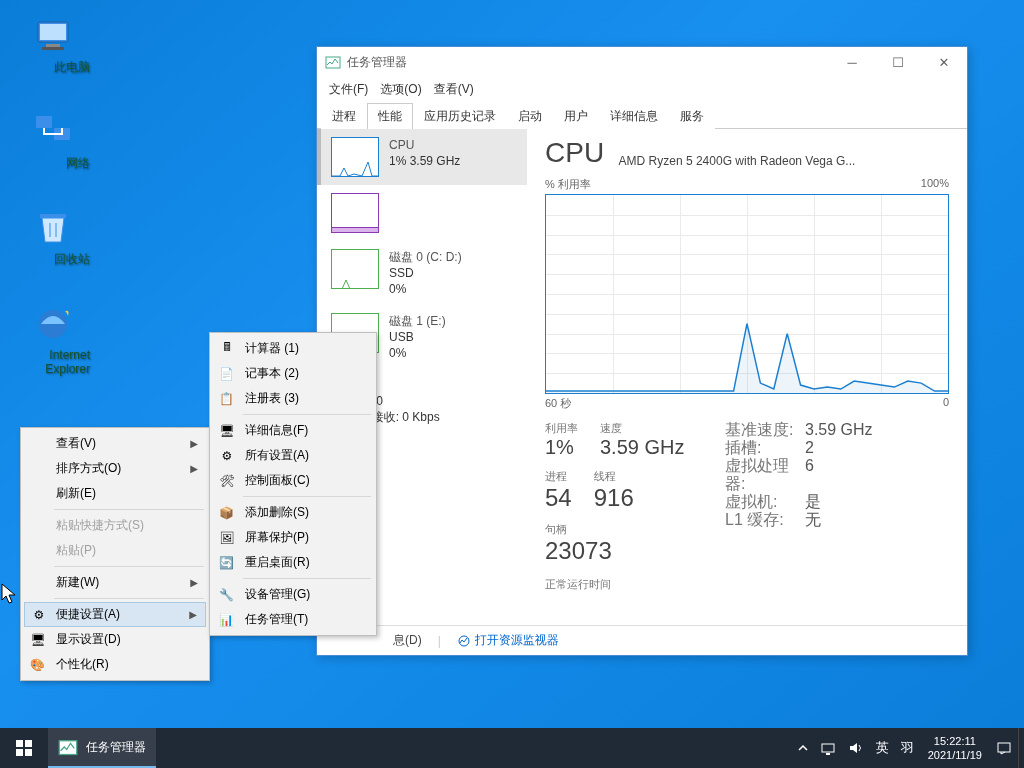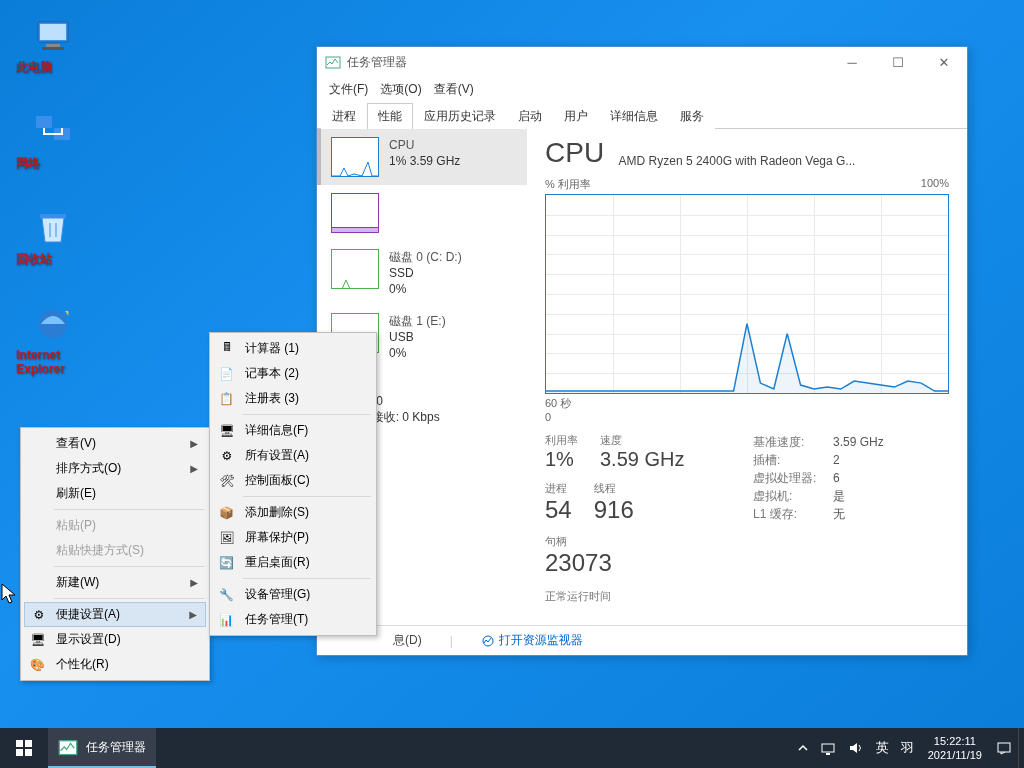--- a/index.html
+++ b/index.html
@@ -1,19 +1,19 @@
 <!DOCTYPE html>
 <html><head>
 <meta charset="utf-8">
 <style>
   * { box-sizing: border-box; margin: 0; padding: 0; font-family: "Microsoft YaHei", "Segoe UI", sans-serif; }
   body { width: 1024px; height: 768px; overflow: hidden; background: linear-gradient(140deg, #0a7dd8 0%, #1890f0 40%, #0a7dd8 100%); position: relative; }
   
   
-  .desktop-icon { position: absolute; width: 74px; text-align: left; color: #b91c1c; font-size: 12px; cursor: pointer; font-weight: bold; }
+  .desktop-icon { position: absolute; width: 74px; text-align: right; color: #14532d; font-size: 12px; cursor: pointer; }
   .desktop-icon .icon-img { width: 42px; height: 42px; margin: 0 auto 4px; display: flex; align-items: center; justify-content: center; }
   .desktop-icon .label { text-shadow: 1px 1px 2px rgba(0,0,0,.5); line-height: 14px; }
   
   
   .window { position: absolute; background: #fff; border: 1px solid #4b8cd6; box-shadow: 2px 2px 10px rgba(0,0,0,.2); }
   .titlebar { height: 30px; display: flex; align-items: center; padding: 0 0 0 8px; font-size: 12px; color: #555; }
   .titlebar .icon { width: 16px; height: 16px; margin-right: 6px; }
   .titlebar .title { flex: 1; }
   .titlebar .win-btn { width: 46px; height: 30px; display: flex; align-items: center; justify-content: center; color: #666; font-size: 13px; }
   .menubar { display: flex; padding: 2px 6px; font-size: 12px; color: #333; }
@@ -33,35 +33,35 @@
   .tm-card .info { font-size: 12px; color: #333; line-height: 16px; }
   .tm-card .info .h { color: #555; }
   
   .tm-right { flex: 1; padding: 8px 18px; position: relative; }
   .cpu-title { font-size: 28px; color: #444; display: inline-block; margin-right: 10px; vertical-align: bottom; }
   .cpu-sub { font-size: 12px; color: #444; }
   .util-label { font-size: 11px; color: #666; margin-top: 8px; display: flex; justify-content: space-between; gap: 24px; }
   .cpu-chart { border: 1px solid #1b7fd1; height: 200px; margin-top: 2px; position: relative; background: #fff; }
   .cpu-chart .grid-h { position: absolute; left: 0; right: 0; border-top: 1px solid #eaeaea; }
   .cpu-chart .grid-v { position: absolute; top: 0; bottom: 0; border-left: 1px solid #eaeaea; }
-  .axis-labels { display: flex; justify-content: space-between; font-size: 11px; color: #666; margin-top: 2px; flex-direction: column; }
+  .axis-labels { display: flex; justify-content: space-between; font-size: 11px; color: #666; margin-top: 2px; }
   .stats { display: flex; margin-top: 10px; }
   .stats-left { display: flex; flex-wrap: wrap; width: 180px; }
   .stat-block { margin-right: 22px; margin-bottom: 10px; }
   .stat-block .lbl { font-size: 11px; color: #777; }
   .stat-block .val { font-size: 20px; color: #444; }
   .stat-block.sm .val { font-size: 24px; }
-  .stats-right { font-size: 12px; color: #555; margin-left: 28px; }
+  .stats-right { font-size: 16px; color: #555; }
   .stats-right .row { display: flex; line-height: 18px; }
   .stats-right .k { width: 80px; color: #777; }
   .uptime { margin-top: 2px; }
   .uptime .lbl { font-size: 11px; color: #777; }
   .uptime .val { font-size: 20px; color: #444; }
   
-  .tm-footer { border-top: 1px solid #ddd; padding: 6px 16px; font-size: 12px; color: #444; display: flex; align-items: center; gap: 28px; }
+  .tm-footer { border-top: 1px solid #ddd; padding: 6px 16px; font-size: 12px; color: #444; display: flex; align-items: center; gap: 16px; }
   .tm-footer .link { color: #0066cc; display: flex; align-items: center; gap: 4px; }
   
   
   .ctx-menu { position: absolute; background: #f2f2f2; border: 1px solid #bfbfbf; box-shadow: 2px 2px 5px rgba(0,0,0,.25); font-size: 12px; color: #000; padding: 3px; }
   .ctx-item { padding: 4px 30px 4px 32px; position: relative; display: flex; align-items: center; white-space: nowrap; }
   .ctx-item:hover, .ctx-item.hover { background: #d8e6f3; border: 1px solid #a8c8e4; padding: 3px 29px 3px 31px; }
   .ctx-item.disabled { color: #a0a0a0; }
   .ctx-sep { height: 1px; background: #d7d7d7; margin: 3px 2px 3px 30px; }
   .ctx-item .arrow { position: absolute; right: 8px; font-size: 10px; color: #555; }
   .ctx-item .ico { position: absolute; left: 6px; width: 16px; height: 16px; display: flex; align-items: center; justify-content: center; }
@@ -302,24 +302,24 @@
     </div>
     <div class="ctx-item">
       <span>排序方式(O)</span>
       <span class="arrow">▶</span>
     </div>
     <div class="ctx-item">
       <span>刷新(E)</span>
     </div>
     <div class="ctx-sep"></div>
     <div class="ctx-item disabled">
+      <span>粘贴快捷方式(S)</span>
+    </div>
+    <div class="ctx-item disabled">
       <span>粘贴(P)</span>
-    </div>
-    <div class="ctx-item disabled">
-      <span>粘贴快捷方式(S)</span>
     </div>
     <div class="ctx-sep"></div>
     <div class="ctx-item">
       <span>新建(W)</span>
       <span class="arrow">▶</span>
     </div>
     <div class="ctx-sep"></div>
     <div class="ctx-item hover">
       <span class="ico">⚙</span>
       <span>便捷设置(A)</span>

